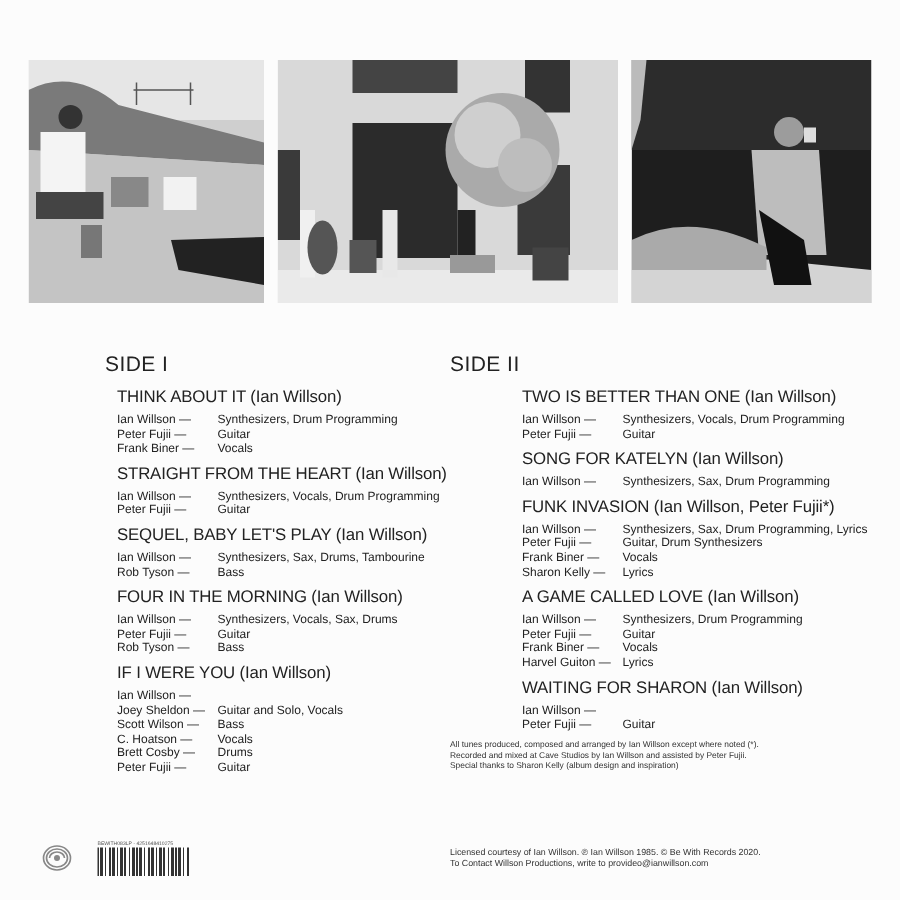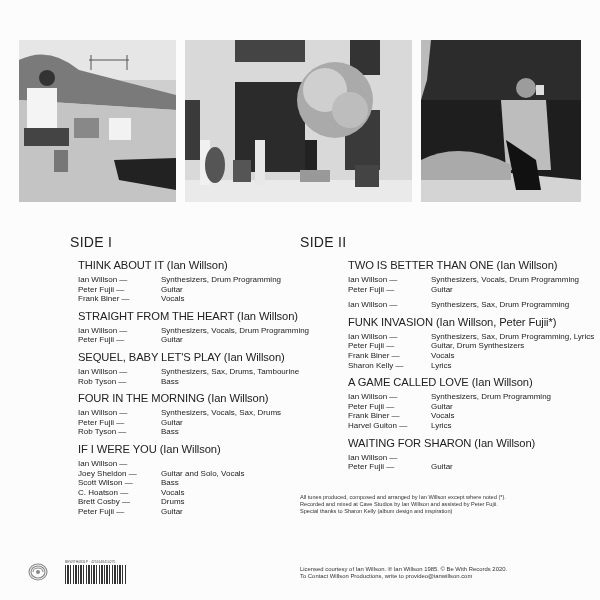--- a/index.html
+++ b/index.html
@@ -28,21 +28,21 @@
     text-align: left; font-size: 14px; letter-spacing: 0.3px;
     margin: 0 0 9px 0; font-weight: normal;
   }
   #side-1 .side-title { padding-left: 40px; }
   #side-2 .side-title { padding-left: 0; margin-right: 20px; }
   .track { margin-bottom: 6px; margin-left: 48px; }
   .track-title {
     font-size: 11.2px; margin: 0 0 4px 0; font-weight: normal; white-space: nowrap;
     letter-spacing: -0.1px;
   }
-  .credit { display: flex; font-size: 8px; line-height: 9.6px; white-space: nowrap; gap: 16px; }
+  .credit { display: flex; font-size: 8px; line-height: 9.6px; white-space: nowrap; }
   .credit-name { width: 67px; flex: none; }
   .credit-role { flex: 1; }
 
   .notes {
     position: absolute; left: 300px; top: 494px; width: 285px;
     font-size: 5.6px; line-height: 7.2px; color: #333;
   }
   .license {
     position: absolute; left: 300px; top: 566px; width: 285px;
     font-size: 5.9px; line-height: 7.4px; color: #333;
@@ -207,20 +207,21 @@
         <div class="credit">
           <span class="credit-name">Ian Willson —</span>
           <span class="credit-role">Synthesizers, Vocals, Drum Programming</span>
         </div>
         <div class="credit">
           <span class="credit-name">Peter Fujii —</span>
           <span class="credit-role">Guitar</span>
         </div>
       </div>
       <div class="track">
+        <h3 class="track-title">SONG FOR KATELYN (Ian Willson)</h3>
         <div class="credit">
           <span class="credit-name">Ian Willson —</span>
           <span class="credit-role">Synthesizers, Sax, Drum Programming</span>
         </div>
       </div>
       <div class="track">
         <h3 class="track-title">FUNK INVASION (Ian Willson, Peter Fujii*)</h3>
         <div class="credit">
           <span class="credit-name">Ian Willson —</span>
           <span class="credit-role">Synthesizers, Sax, Drum Programming, Lyrics</span>

